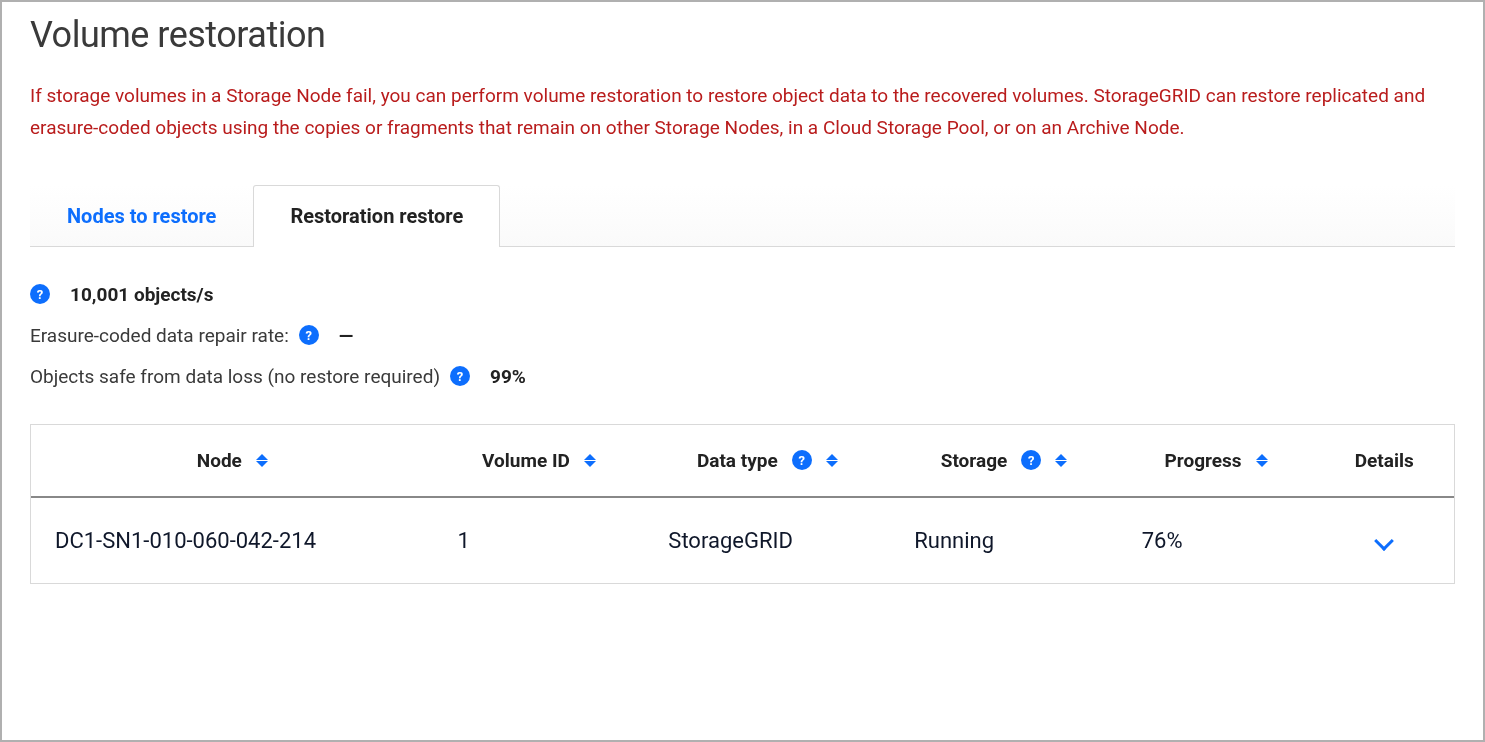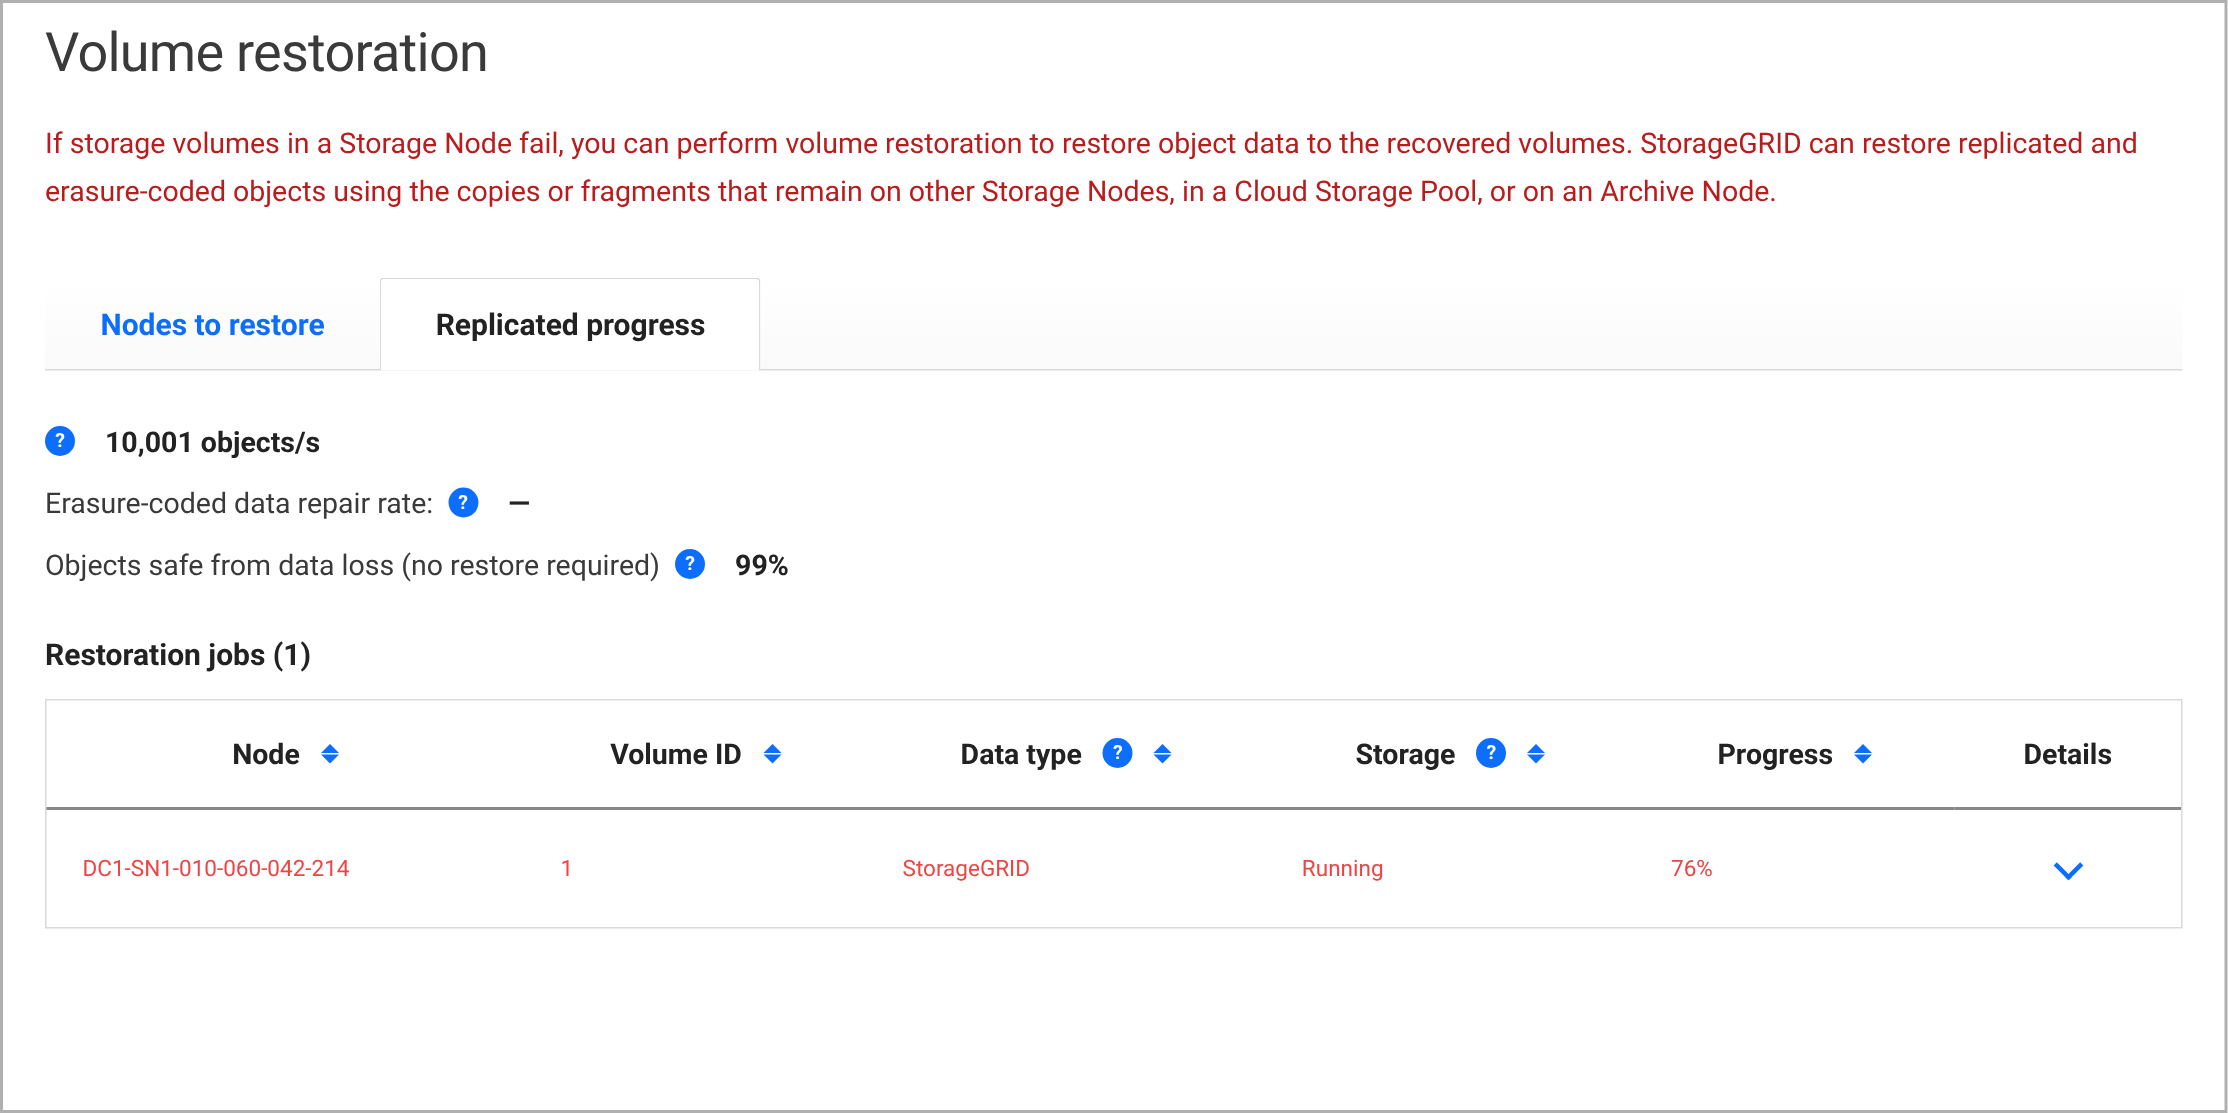--- a/index.html
+++ b/index.html
@@ -135,22 +135,22 @@
       border-left: 6px solid transparent;
       border-right: 6px solid transparent;
     }
     .sort-icon .tri-up {
       border-bottom: 6px solid #0d6efd;
     }
     .sort-icon .tri-down {
       border-top: 6px solid #0d6efd;
     }
     .jobs-table td {
-      font-size: 15px;
-      color: #ef4444;
+      font-size: 22px;
+      color: #0f172a;
       padding: 30px 24px;
       vertical-align: middle;
     }
     .chevron-down {
       display: inline-block;
       width: 14px;
       height: 14px;
       border-right: 3px solid #0d6efd;
       border-bottom: 3px solid #0d6efd;
       transform: rotate(45deg);
@@ -163,21 +163,21 @@
   </style>
 </head>
 <body>
 
 <div class="page">
   <h1 class="page-title">Volume restoration</h1>
   <p class="description">If storage volumes in a Storage Node fail, you can perform volume restoration to restore object data to the recovered volumes. StorageGRID can restore replicated and erasure-coded objects using the copies or fragments that remain on other Storage Nodes, in a Cloud Storage Pool, or on an Archive Node.</p>
 
   <div class="tabs">
     <div class="tab inactive">Nodes to restore</div>
-    <div class="tab active">Replicated progress</div>
+    <div class="tab active">Restoration restore</div>
   </div>
 
   <div class="stats">
     <div class="stat-row">
       <span class="stat-label">
         <span class="help-icon">?</span>
       </span>
       <span class="stat-value">10,001 objects/s</span>
     </div>
     <div class="stat-row">
@@ -189,21 +189,20 @@
     </div>
     <div class="stat-row">
       <span class="stat-label">
         <span>Objects safe from data loss (no restore required)</span>
         <span class="help-icon">?</span>
       </span>
       <span class="stat-value">99%</span>
     </div>
   </div>
 
-  <div class="section-heading">Restoration jobs (1)</div>
 
   <table class="jobs-table">
     <thead>
       <tr>
         <th>
           <span class="th-inner">
             <span>Node</span>
             <span class="sort-icon">
                 <span class="tri-up"></span>
                 <span class="tri-down"></span>

